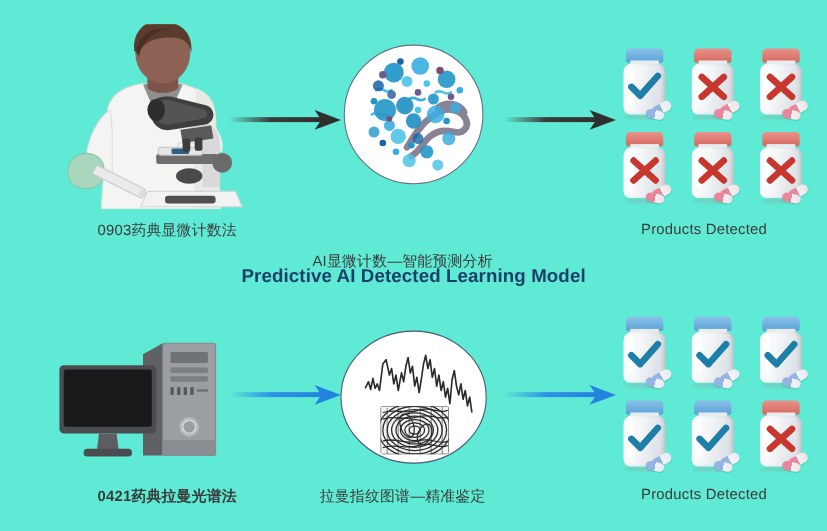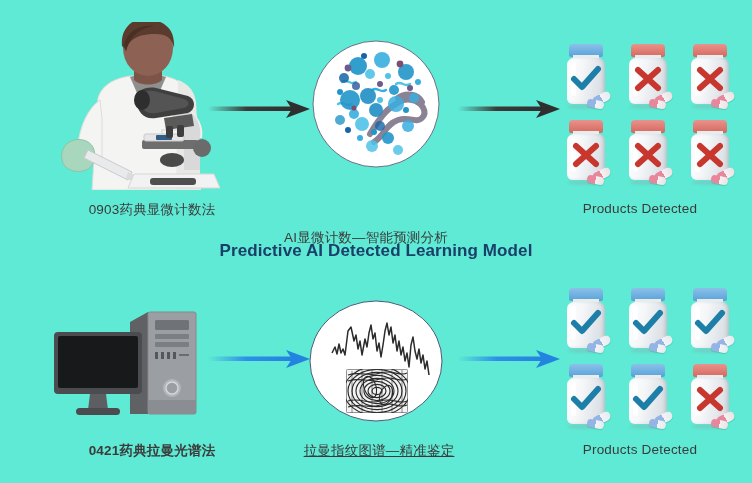--- a/index.html
+++ b/index.html
@@ -509,16 +509,16 @@
         <div class="b-shine"></div>
         <div class="b-mark"><svg viewBox="0 0 38 30" width="38" height="30">
             <path d="M9 6 L29 24 M29 6 L9 24" fill="none" stroke="#c8372d" stroke-width="6" stroke-linecap="round"></path>
           </svg></div>
         <div class="b-pill pink"></div>
         <div class="b-pill two pink"></div>
       </div>
     </div>
 
   <div class="caption" style="left:152px; top:442px;font-weight:bold;">0421药典拉曼光谱法</div>
-  <div class="caption" style="left:379px; top:442px;text-decoration:underline;">拉曼指纹图谱—精准鉴定</div>
+  <div class="caption" style="left:366px; top:442px;">拉曼指纹图谱—精准鉴定</div>
   <div class="caption" style="left:640px; top:442px;">Products Detected</div>
 
 </div>
 
 </body></html>

